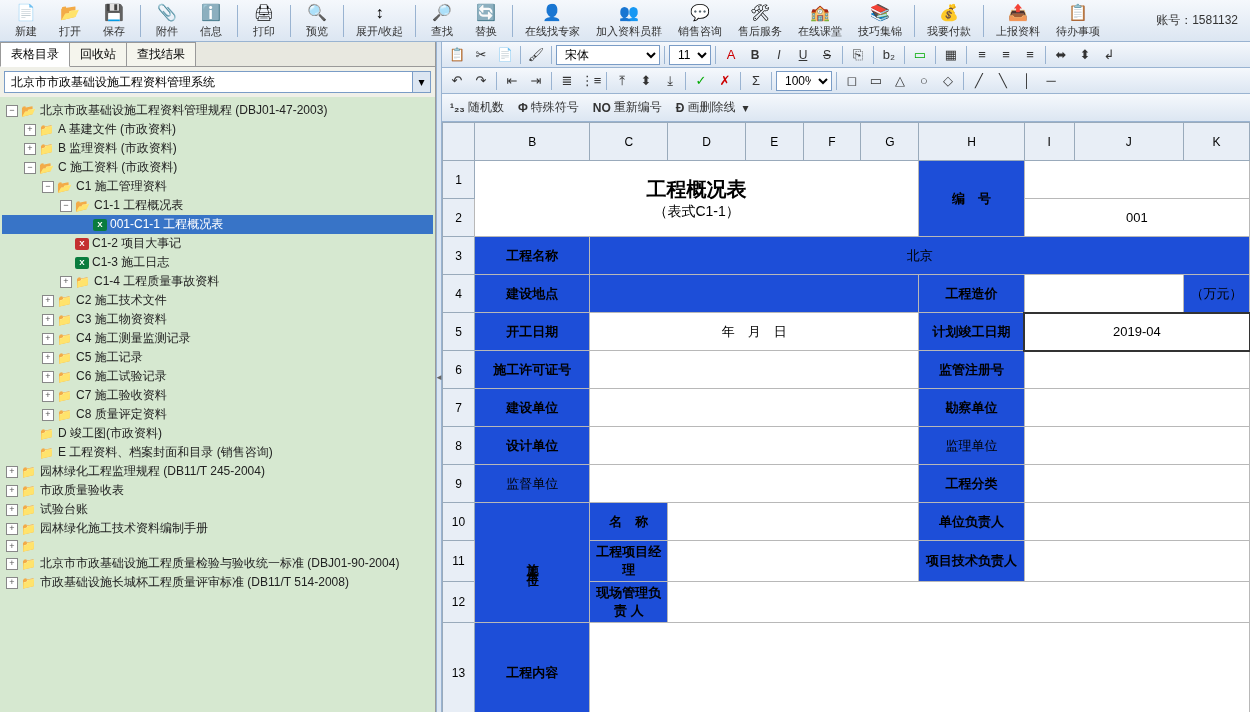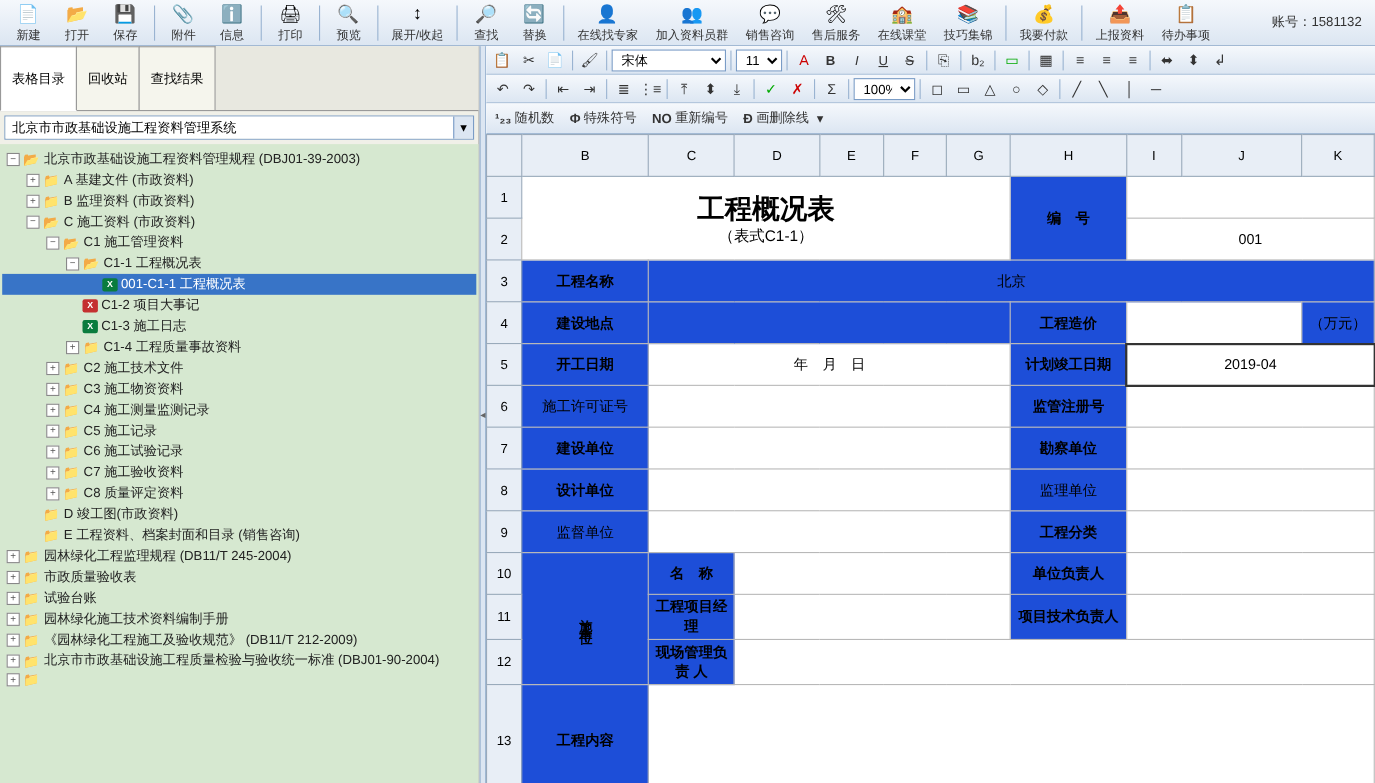--- a/index.html
+++ b/index.html
@@ -6,21 +6,21 @@
 body{background:#f0f0f0;overflow:hidden}
 .toolbar-main{display:flex;background:linear-gradient(#f5f8fc,#dce6f2);border-bottom:1px solid #99b3d1;height:42px;align-items:center;padding:0 4px}
 .tb-btn{display:flex;flex-direction:column;align-items:center;justify-content:center;padding:2px 8px;cursor:pointer;min-width:44px}
 .tb-icon{width:20px;height:20px;display:flex;align-items:center;justify-content:center;font-size:16px}
 .tb-lbl{font-size:11px;color:#333;margin-top:1px;white-space:nowrap}
 .tb-sep{width:1px;height:32px;background:#99b3d1;margin:0 4px}
 .account{margin-left:auto;padding-right:8px;font-size:12px;color:#333}
 .main{display:flex;height:calc(100vh - 42px)}
 .left-panel{width:436px;background:#f0f0e8;border-right:1px solid #999;display:flex;flex-direction:column}
 .tabs{display:flex;background:#e8e8e0;border-bottom:1px solid #999}
-.tab{padding:20px 10px;border:1px solid #999;border-bottom:none;background:#f5f5ed;margin-right:-1px;cursor:pointer;font-size:12px}
+.tab{padding:3px 10px;border:1px solid #999;border-bottom:none;background:#f5f5ed;margin-right:-1px;cursor:pointer;font-size:12px}
 .tab.active{background:#fff;border-bottom:1px solid #fff;margin-bottom:-1px}
 .combo{display:flex;margin:4px;border:1px solid #7a9cc6}
 .combo input{flex:1;border:none;padding:3px 6px;font-size:12px;background:#fff}
 .combo .dd{width:18px;background:#dce6f2;border-left:1px solid #7a9cc6;display:flex;align-items:center;justify-content:center;cursor:pointer}
 .tree{flex:1;overflow:auto;background:#d6e8d0;padding:4px 2px}
 .tn{display:flex;align-items:center;padding:1px 2px;cursor:pointer;white-space:nowrap}
 .tn.sel{background:#3874c7;color:#fff}
 .tn.sel .tn-lbl{color:#fff}
 .exp{width:12px;height:12px;border:1px solid #888;background:#fff;display:inline-flex;align-items:center;justify-content:center;font-size:9px;margin-right:3px;color:#555;line-height:1}
 .exp.blank{border:none;background:transparent}
@@ -42,21 +42,21 @@
 .fmt-sel.zoom{width:56px}
 .aux-bar{display:flex;align-items:center;background:linear-gradient(#f5f8fc,#dce6f2);border-bottom:1px solid #99b3d1;height:28px;padding:12px 8px;gap:14px}
 .aux-btn{display:flex;align-items:center;gap:3px;cursor:pointer;font-size:12px;color:#333}
 .sheet-wrap{flex:1;overflow:auto;background:#fff}
 .sheet{border-collapse:collapse;table-layout:fixed}
 .sheet td,.sheet th{border:1px solid #b8b8b8;height:38px;text-align:center;font-size:13px;padding:2px 4px}
 .sheet .rowh{background:#e8eef6;width:32px;font-size:12px;font-weight:normal;border:1px solid #9ab}
 .sheet .colh{background:#e8eef6;height:20px;font-size:12px;font-weight:normal;border:1px solid #9ab}
 .sheet .corner{background:#e8eef6;border:1px solid #9ab}
 .sheet .peach{background:#1d4ed8}
-.sheet .title-cell{font-size:25px;font-weight:bold}
+.sheet .title-cell{font-size:20px;font-weight:bold}
 .sheet .sub-cell{font-size:14px}
 .sheet td.tall{height:100px}
 .vert{writing-mode:vertical-rl;text-orientation:upright;letter-spacing:4px}
 </style>
 </head>
 <body>
 
 <div class="toolbar-main" id="tb">
     <div class="tb-btn">
       <div class="tb-icon">📄</div>
@@ -153,21 +153,21 @@
       <div class="tab">查找结果</div>
     </div>
     <div class="combo">
       <input value="北京市市政基础设施工程资料管理系统" style="">
       <div class="dd">▾</div>
     </div>
     <div class="tree" id="tree">
         <div class="tn" style="padding-left: 4px;">
           <span class="exp">−</span>
           <span class="fico fopen">📂</span>
-          <span class="tn-lbl">北京市政基础设施工程资料管理规程 (DBJ01-39-2003)</span>
+          <span class="tn-lbl">北京市政基础设施工程资料管理规程 (DBJ01-47-2003)</span>
         </div>
         <div class="tn" style="padding-left: 22px;">
           <span class="exp">+</span>
           <span class="fico fclosed">📁</span>
           <span class="tn-lbl">A 基建文件 (市政资料)</span>
         </div>
         <div class="tn" style="padding-left: 22px;">
           <span class="exp">+</span>
           <span class="fico fclosed">📁</span>
           <span class="tn-lbl">B 监理资料 (市政资料)</span>
@@ -268,30 +268,30 @@
           <span class="tn-lbl">试验台账</span>
         </div>
         <div class="tn" style="padding-left: 4px;">
           <span class="exp">+</span>
           <span class="fico fclosed">📁</span>
           <span class="tn-lbl">园林绿化施工技术资料编制手册</span>
         </div>
         <div class="tn" style="padding-left: 4px;">
           <span class="exp">+</span>
           <span class="fico fclosed">📁</span>
-          <span class="tn-lbl">《园林绿化工程施工及验收规范》 (DB11/T 212-2009)</span>
         </div>
         <div class="tn" style="padding-left: 4px;">
           <span class="exp">+</span>
           <span class="fico fclosed">📁</span>
           <span class="tn-lbl">北京市市政基础设施工程质量检验与验收统一标准 (DBJ01-90-2004)</span>
         </div>
         <div class="tn" style="padding-left: 4px;">
           <span class="exp">+</span>
           <span class="fico fclosed">📁</span>
+          <span class="tn-lbl">市政基础设施长城杯工程质量评审标准 (DB11/T 514-2008)</span>
         </div>
       </div>
   </div>
 
   <div class="splitter"></div>
 
   <div class="right-panel">
     <div class="fmt-bar">
       <span class="fmt-btn">📋</span>
       <span class="fmt-btn">✂</span>
@@ -442,21 +442,21 @@
         </tr>
         <tr>
           <th class="rowh">5</th>
           <td class="peach" style="font-weight:bold">开工日期</td>
           <td colspan="5">年　月　日</td>
           <td class="peach" style="font-weight:bold">计划竣工日期</td>
           <td colspan="3" style="outline:2px solid #333;outline-offset:-1px">2019-04</td>
         </tr>
         <tr>
           <th class="rowh">6</th>
-          <td class="peach" style="font-weight:normal">施工许可证号</td>
+          <td class="peach" style="font-weight:bold">施工许可证号</td>
           <td colspan="5"></td>
           <td class="peach" style="font-weight:bold">监管注册号</td>
           <td colspan="3"></td>
         </tr>
         <tr>
           <th class="rowh">7</th>
           <td class="peach" style="font-weight:bold">建设单位</td>
           <td colspan="5"></td>
           <td class="peach" style="font-weight:bold">勘察单位</td>
           <td colspan="3"></td>

